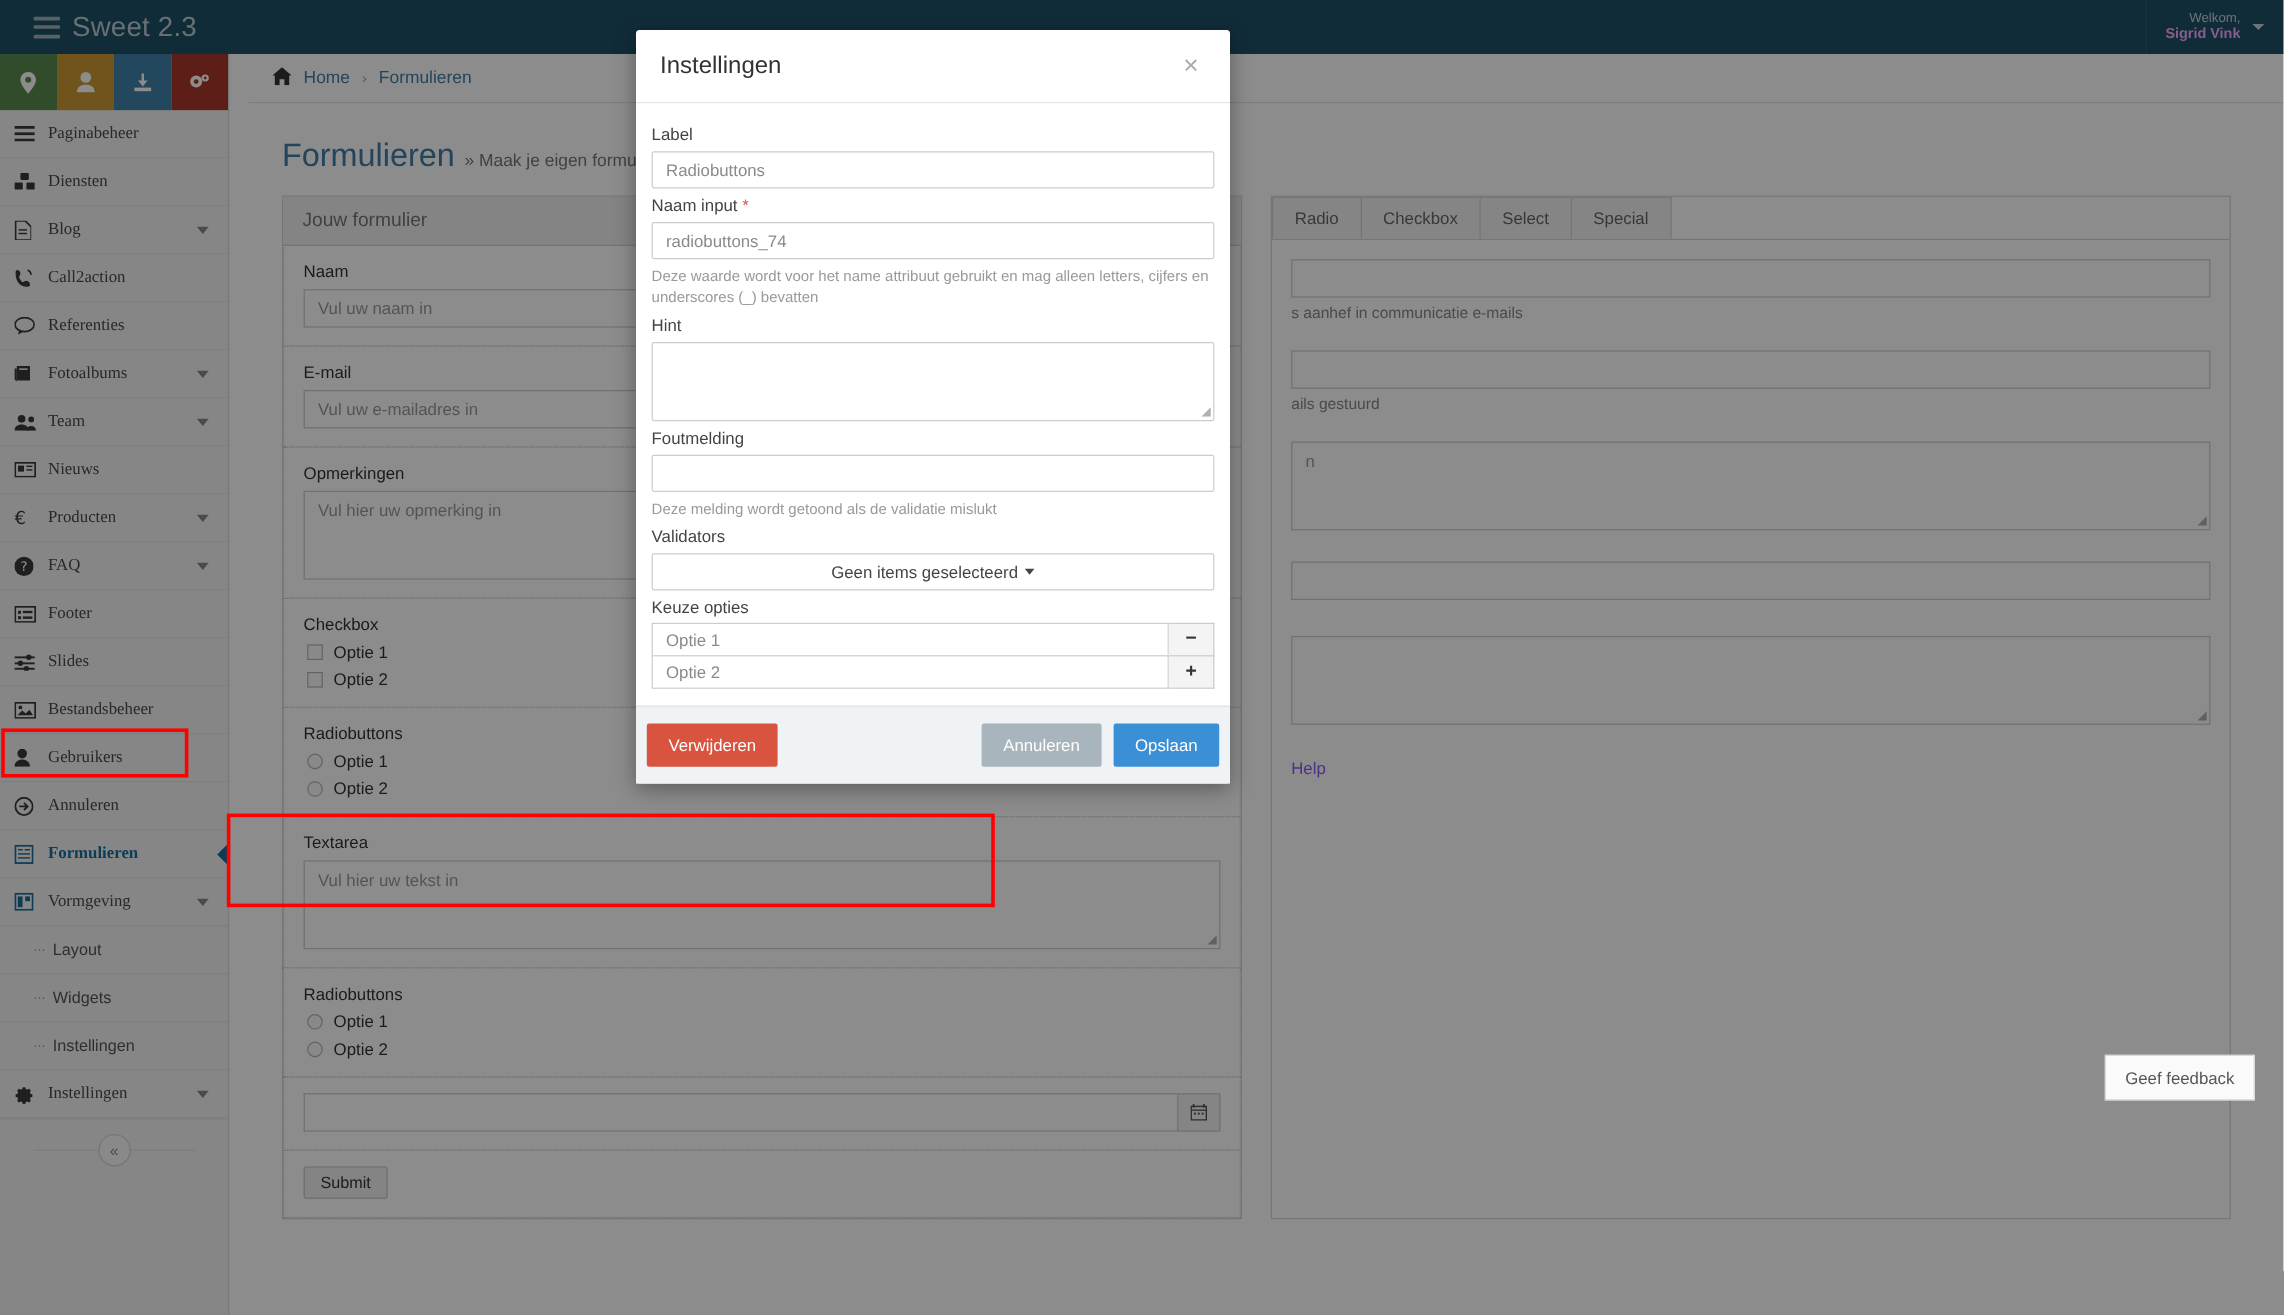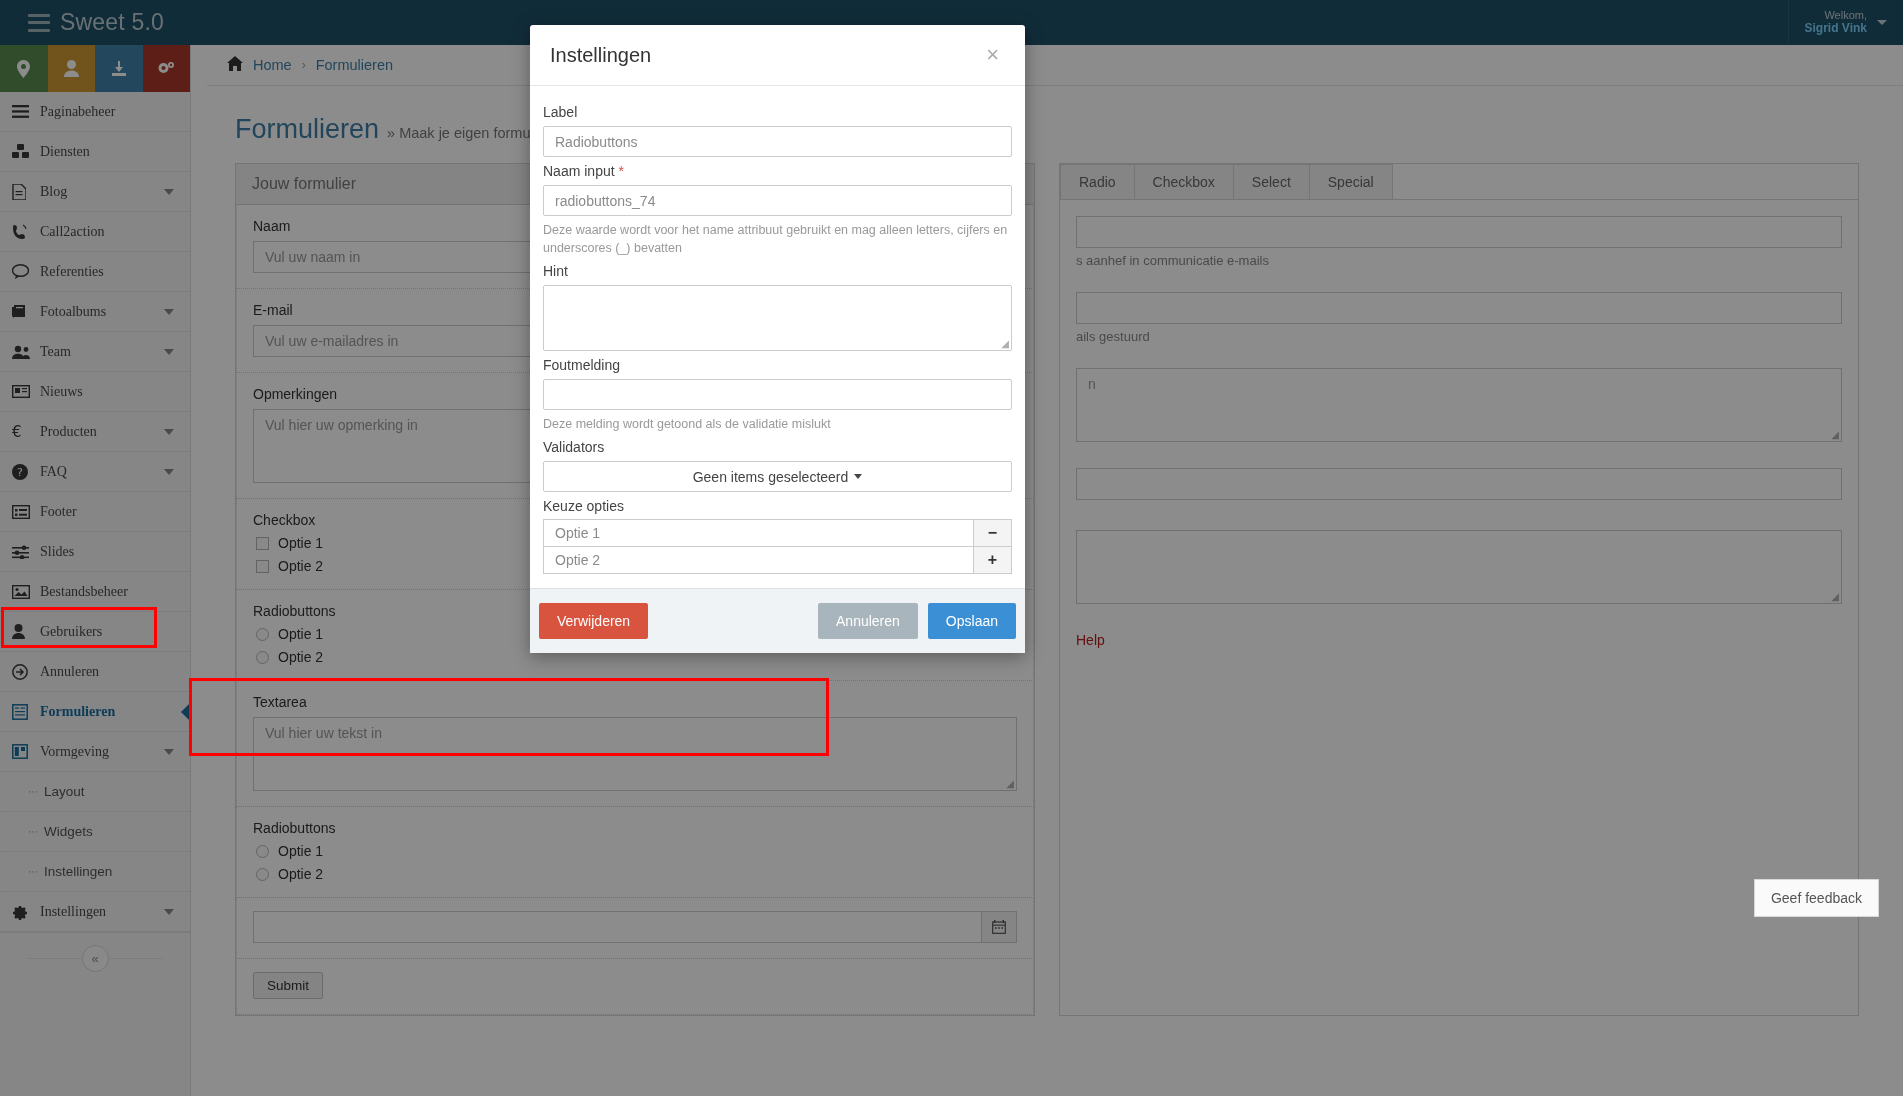--- a/index.html
+++ b/index.html
@@ -24,21 +24,21 @@
   .brand-icon i:nth-child(1) { width: 22px; }
   .brand-icon i:nth-child(2) { width: 22px; }
   .brand-icon i:nth-child(3) { width: 22px; }
   .brand-text { font-size: 23px; color: #bfcdd5; font-weight: 400; letter-spacing: .2px; }
   .user-area {
     position: absolute; right: 0; top: 0; height: 45px; display: flex;
     align-items: center; gap: 10px; padding: 0 16px; border-left: 1px solid #2c5f78;
   }
   .user-lines { text-align: right; line-height: 1.15; }
   .user-lines .l1 { font-size: 11px; color: #c5d2d9; }
-  .user-lines .l2 { font-size: 12px; color: #7dd3fc; font-weight: bold; }
+  .user-lines .l2 { font-size: 12px; color: #f0abfc; font-weight: bold; }
   .caret-down { width: 0; height: 0; border-left: 5px solid transparent; border-right: 5px solid transparent; border-top: 5px solid #c5d2d9; }
 
   
   .sidebar {
     position: absolute; top: 45px; left: 0; width: 191px; height: 1051px;
     background: #f4f4f4; border-right: 1px solid #dcdcdc;
   }
   .quickbar { display: flex; height: 47px; }
   .qb { flex: 1; display: flex; align-items: center; justify-content: center; color: #fff; font-size: 15px; }
   .qb.green { background: #5a8a4e; }
@@ -124,21 +124,21 @@
   }
 
   
   .side-panel { width: 800px; }
   .tabs { display: flex; border-bottom: 1px solid #d6d6d6; }
   .tab {
     padding: 9px 18px; border: 1px solid #d6d6d6; border-bottom: none; margin-right: -1px;
     background: #f3f3f3; color: #666; font-size: 14px; cursor: pointer;
   }
   .panel-body { padding: 16px; }
-  .help-label { font-size: 14px; color: #b91c1c; margin-bottom: 22px; }
+  .help-label { font-size: 14px; color: #8b5cf6; margin-bottom: 22px; }
   .help-text { font-size: 13px; color: #888; margin-top: 5px; }
 
   
   .overlay {
     position: absolute; inset: 0; background: rgba(0,0,0,0.45); z-index: 40;
   }
 
   
   .modal {
     position: absolute; left: 530px; top: 25px; width: 495px;
@@ -202,21 +202,21 @@
 
 <div id="app">
 
   <div class="topbar">
     <div class="brand">
       <span class="brand-icon">
           <i></i>
           <i></i>
           <i></i>
         </span>
-      <span class="brand-text">Sweet 5.0</span>
+      <span class="brand-text">Sweet 2.3</span>
     </div>
     <div class="user-area">
       <div class="user-lines">
         <div class="l1">Welkom,</div>
         <div class="l2">Sigrid Vink</div>
       </div>
       <span class="caret-down"></span>
     </div>
   </div>
 

